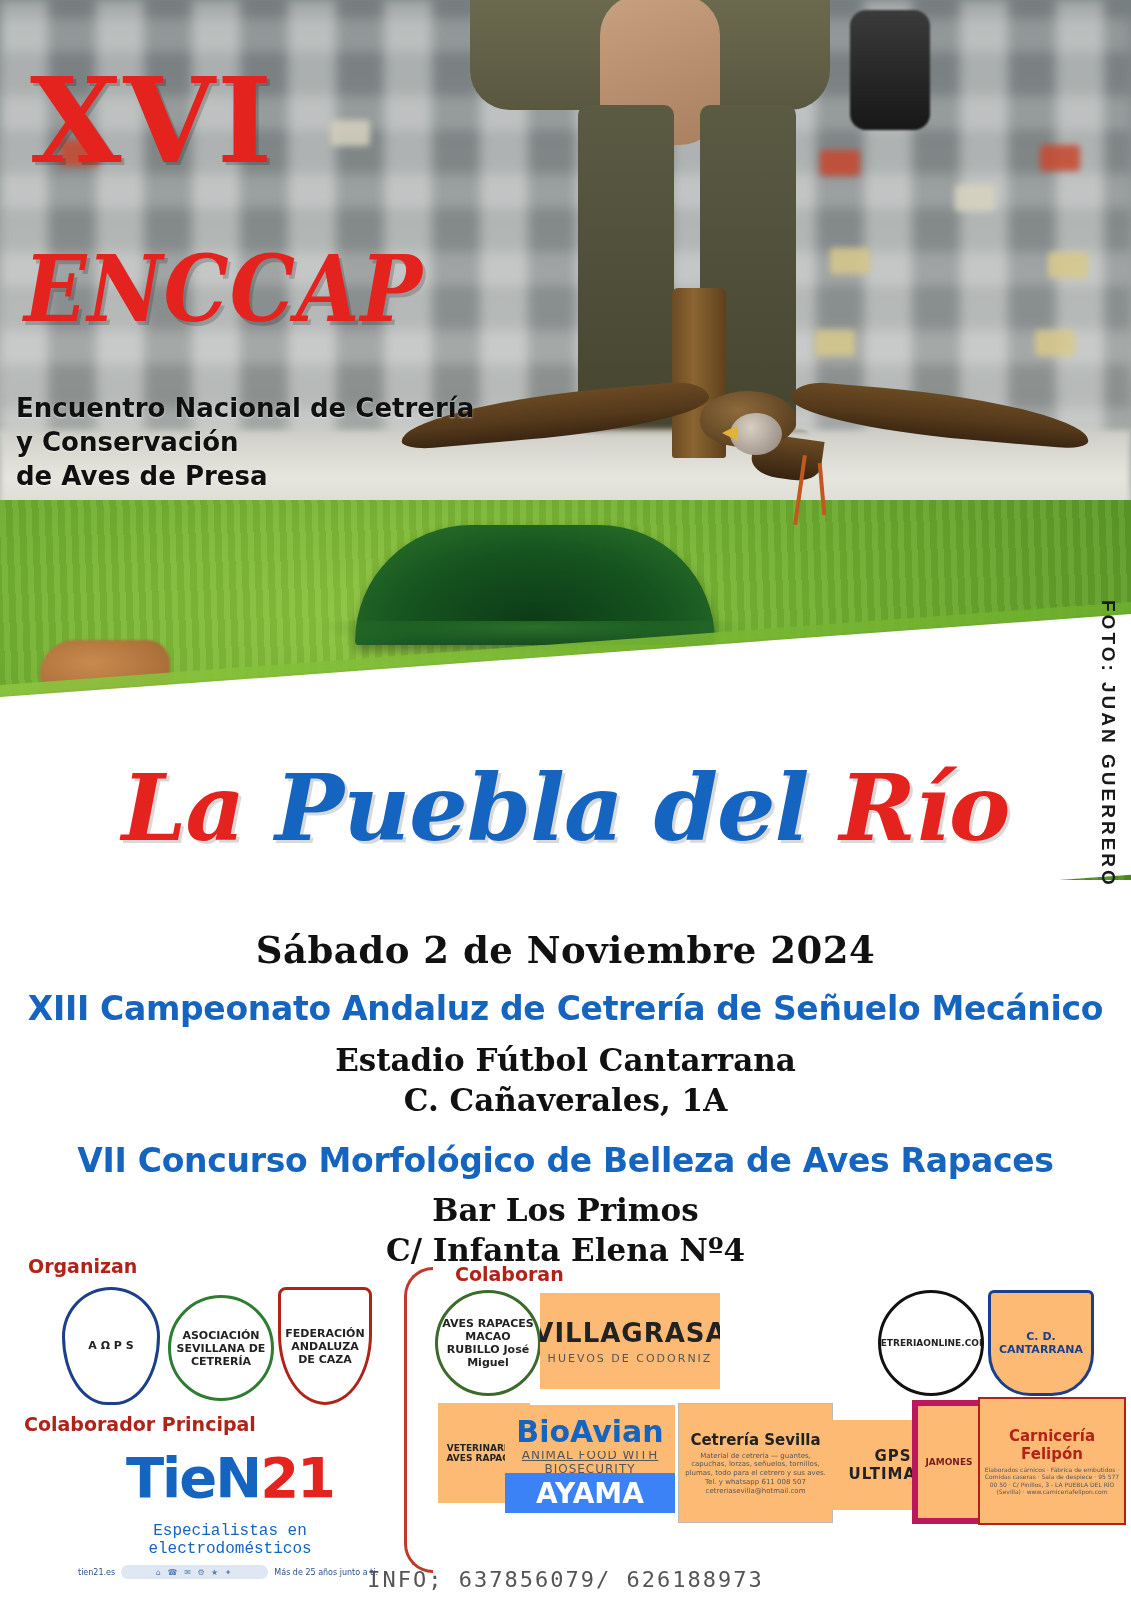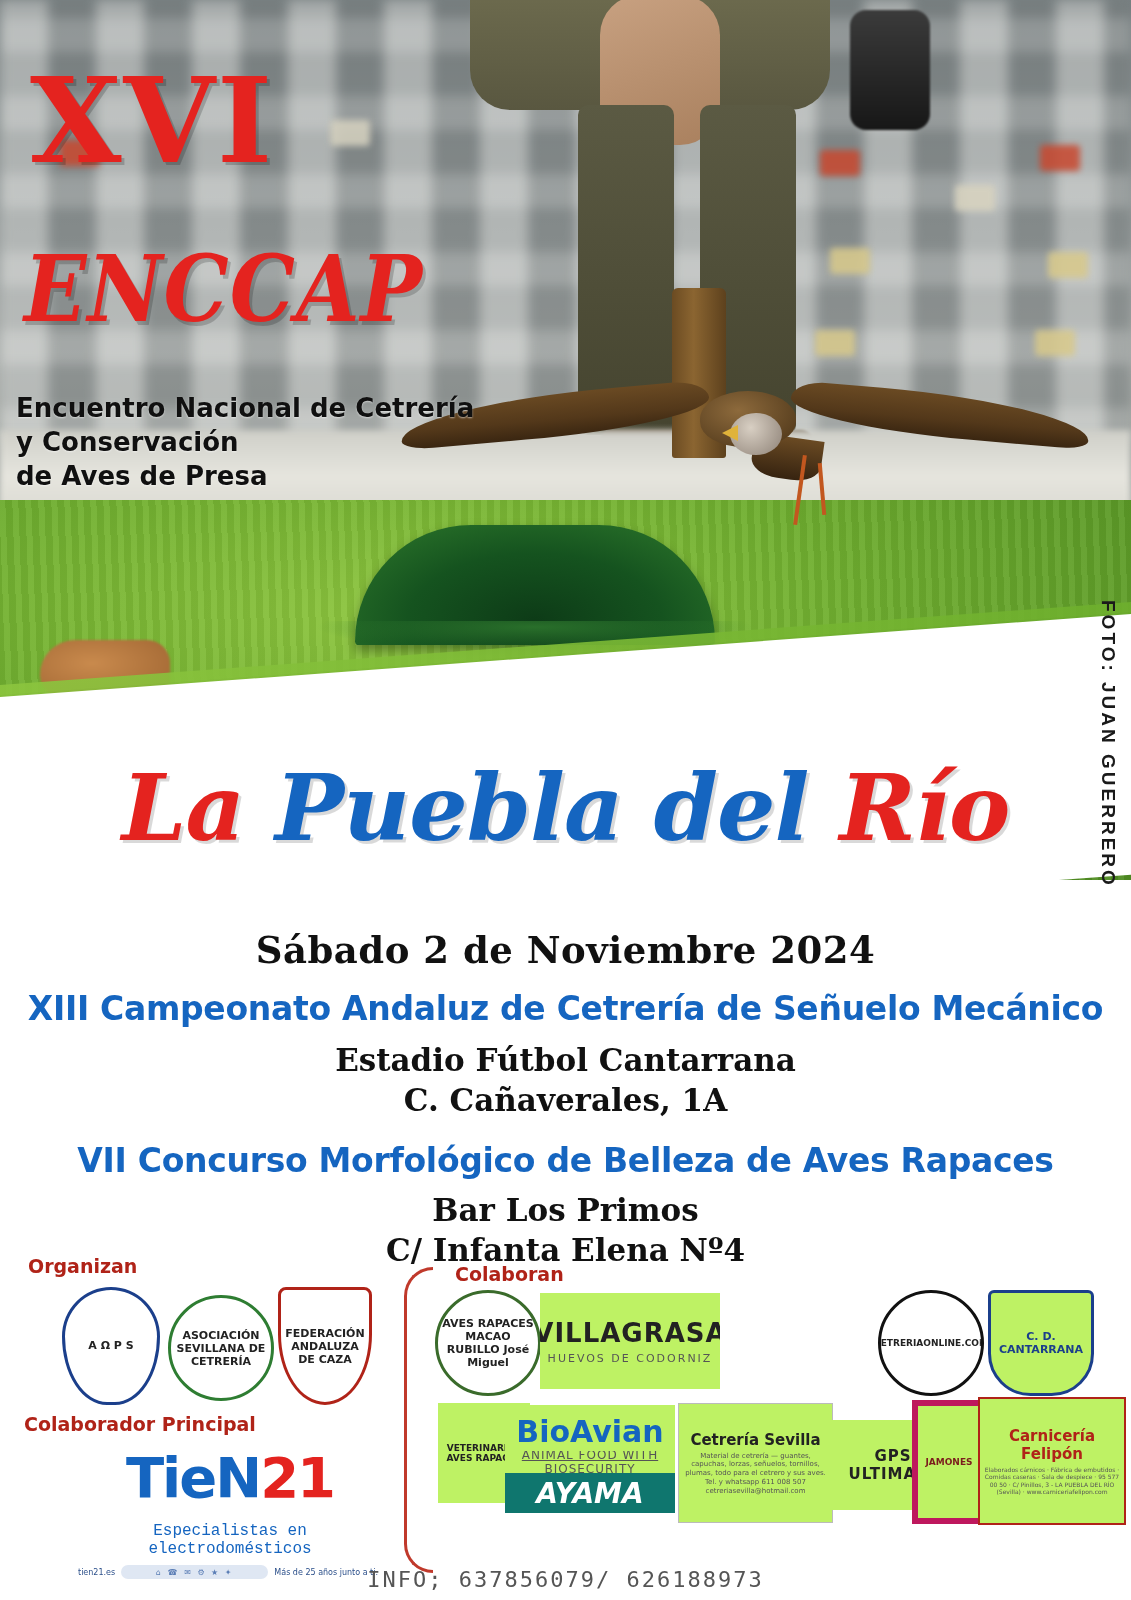--- a/index.html
+++ b/index.html
@@ -408,21 +408,21 @@
     width: 26px;
     height: 300px;
     border-left: 3px solid #c0392b;
     border-top: 3px solid #c0392b;
     border-bottom: 3px solid #c0392b;
     border-radius: 30px 0 0 30px;
   }
 
   .logo {
     position: absolute;
-    background: #bef264;
+    background: #fdba74;
     display: flex;
     align-items: center;
     justify-content: center;
     overflow: hidden;
     text-align: center;
   }
   .crest {
     border-radius: 50% 50% 46% 46% / 42% 42% 58% 58%;
     border: 3px solid #1b3f8b;
     background: #fff;
@@ -630,21 +630,21 @@
 
     <div class="logo" style="left:438px; top:158px; width:92px; height:100px;">
       <span class="cap" style="font-size:9px;">VETERINARIOS AVES RAPACES</span>
     </div>
     <div class="logo" style="left:505px; top:160px; width:170px; height:52px;">
       <span class="sp-name" style="font-size:30px; color:#1565c0;">BioAvian</span>
     </div>
     <div class="logo" style="left:505px; top:206px; width:170px; height:22px;">
       <span class="sp-sub" style="font-size:12px; letter-spacing:1px;text-decoration:underline;">ANIMAL FOOD WITH BIOSECURITY</span>
     </div>
-    <div class="logo" style="left:505px; top:228px; width:170px; height:40px; background:#0f766e;font-style:italic;">
+    <div class="logo" style="left:505px; top:228px; width:170px; height:40px; background:#3b82f6;">
       <span class="sp-name" style="font-size:28px; color:#fff;">AYAMA</span>
     </div>
     <div class="logo" style="left:678px; top:158px; width:145px; height:110px; border:1px solid #bbb; flex-direction:column; padding:4px;">
       <span class="sp-name" style="font-size:15px;">Cetrería Sevilla</span>
       <span class="sp-sub" style="font-size:7px; line-height:1.25; margin-top:3px;">Material de cetrería — guantes, capuchas, lorzas, señuelos, tornillos, plumas, todo para el cetrero y sus aves. Tel. y whatsapp 611 008 507 cetreriasevilla@hotmail.com</span>
     </div>
     <div class="logo" style="left:828px; top:175px; width:130px; height:90px; flex-direction:column;">
       <span class="sp-name" style="font-size:15px; letter-spacing:1px;">GPS ULTIMATE</span>
     </div>
     <div class="logo" style="left:912px; top:155px; width:62px; height:112px; border:6px solid #be185d;">

